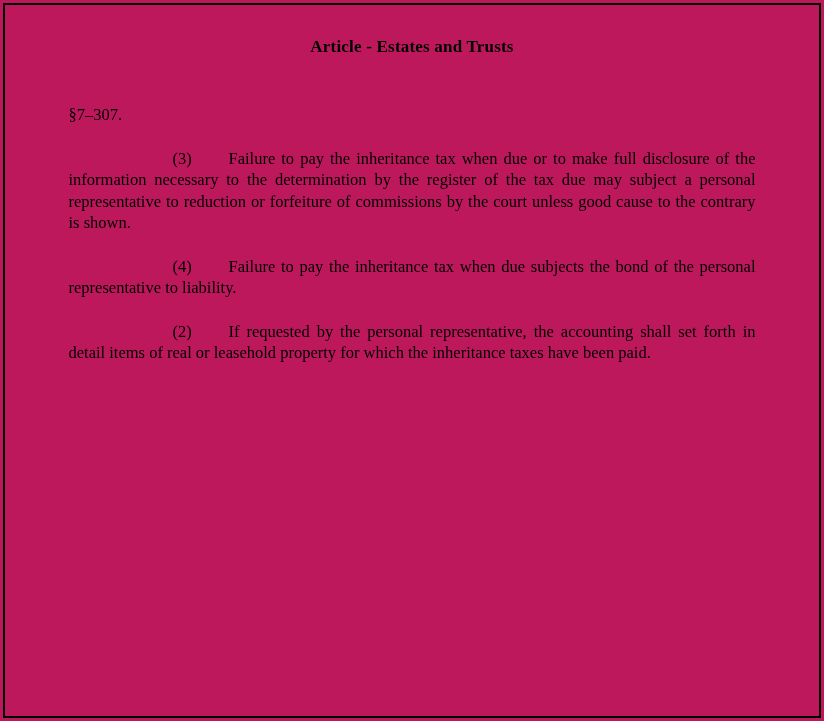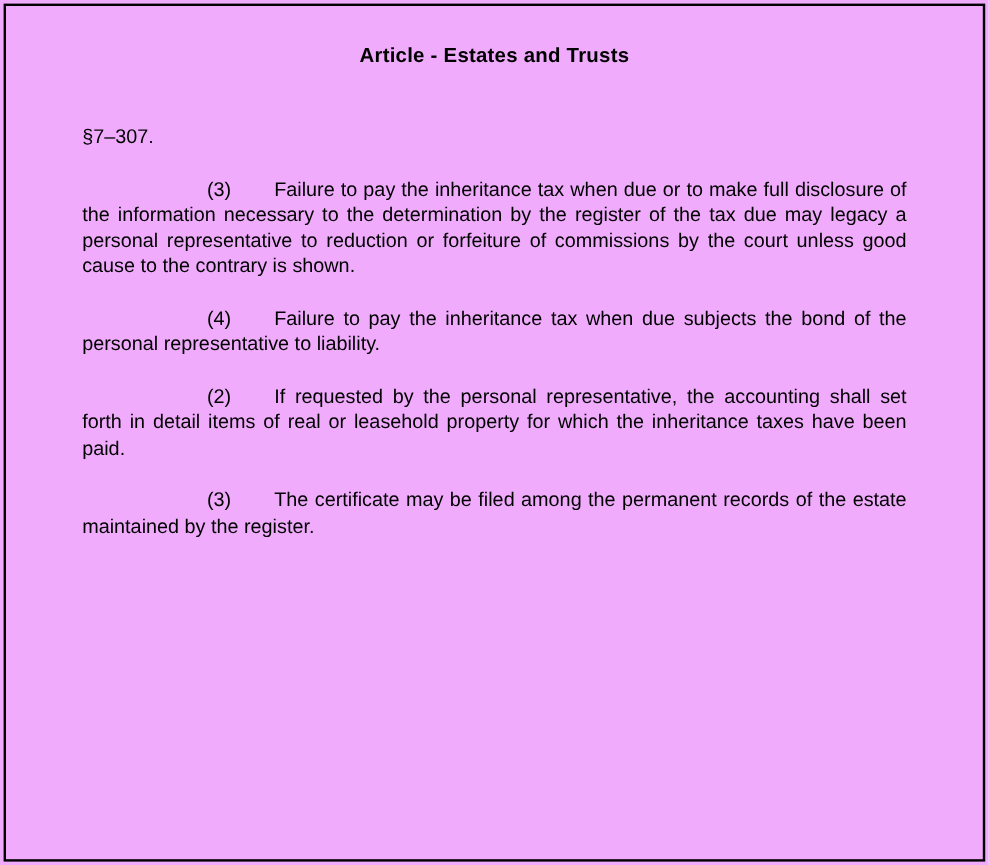--- a/index.html
+++ b/index.html
@@ -5,24 +5,24 @@
   html, body {
     margin: 0;
     padding: 0;
     background: #ffffff;
   }
 
   .page {
     position: relative;
     width: 824px;
     height: 721px;
-    background: #f0abfc;
+    background: #be185d;
     box-sizing: border-box;
     overflow: hidden;
-    font-family: Liberation Sans, sans-serif;
+    font-family: Liberation Serif, serif;
     color: #000000;
   }
 
   
   .page-frame {
     position: absolute;
     left: 3px;
     top: 3px;
     right: 3px;
     bottom: 3px;
@@ -106,31 +106,28 @@
 
     <div class="doc-title">Article - Estates and Trusts</div>
 
     <div class="body-block">
 
       <div class="section-number">§7–307.</div>
 
 
 
       <div class="para num-only">
-        <span class="lbl lbl-num">(3)</span><span>Failure to pay the inheritance tax when due or to make full disclosure of the information necessary to the determination by the register of the tax due may legacy a personal representative to reduction or forfeiture of commissions by the court unless good cause to the contrary is shown.</span>
+        <span class="lbl lbl-num">(3)</span><span>Failure to pay the inheritance tax when due or to make full disclosure of the information necessary to the determination by the register of the tax due may subject a personal representative to reduction or forfeiture of commissions by the court unless good cause to the contrary is shown.</span>
       </div>
 
       <div class="para num-only">
         <span class="lbl lbl-num">(4)</span><span>Failure to pay the inheritance tax when due subjects the bond of the personal representative to liability.</span>
       </div>
 
 
       <div class="para num-only">
         <span class="lbl lbl-num">(2)</span><span>If requested by the personal representative, the accounting shall set forth in detail items of real or leasehold property for which the inheritance taxes have been paid.</span>
       </div>
 
-      <div class="para num-only">
-        <span class="lbl lbl-num">(3)</span><span>The certificate may be filed among the permanent records of the estate maintained by the register.</span>
-      </div>
 
     </div>
   </div>
 </div>
 
 </body></html>

